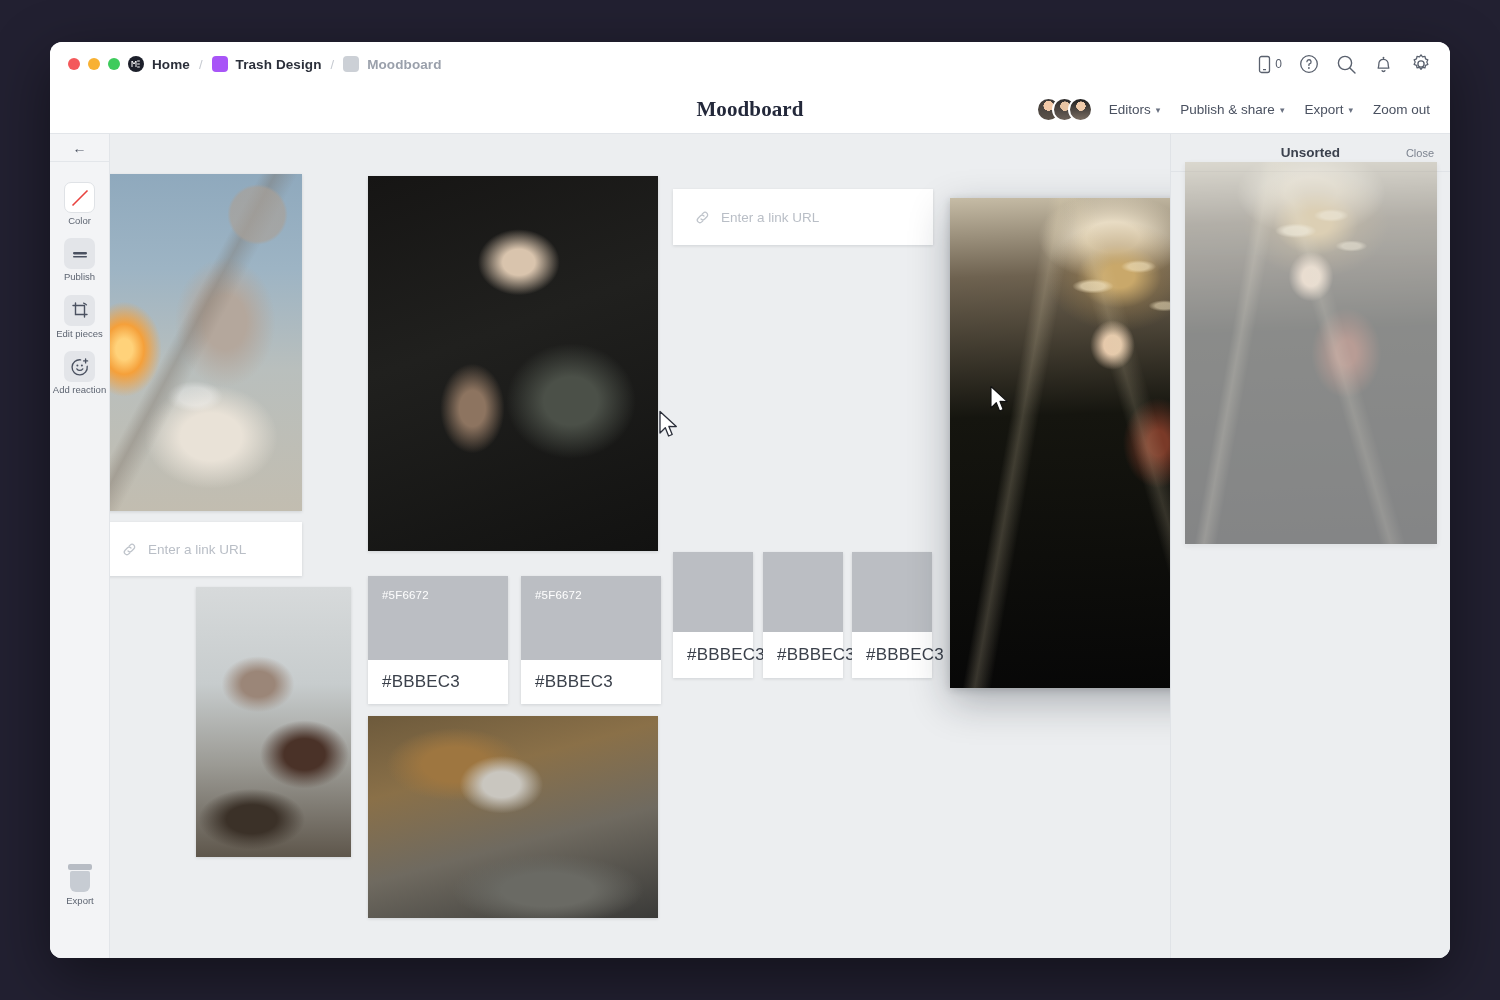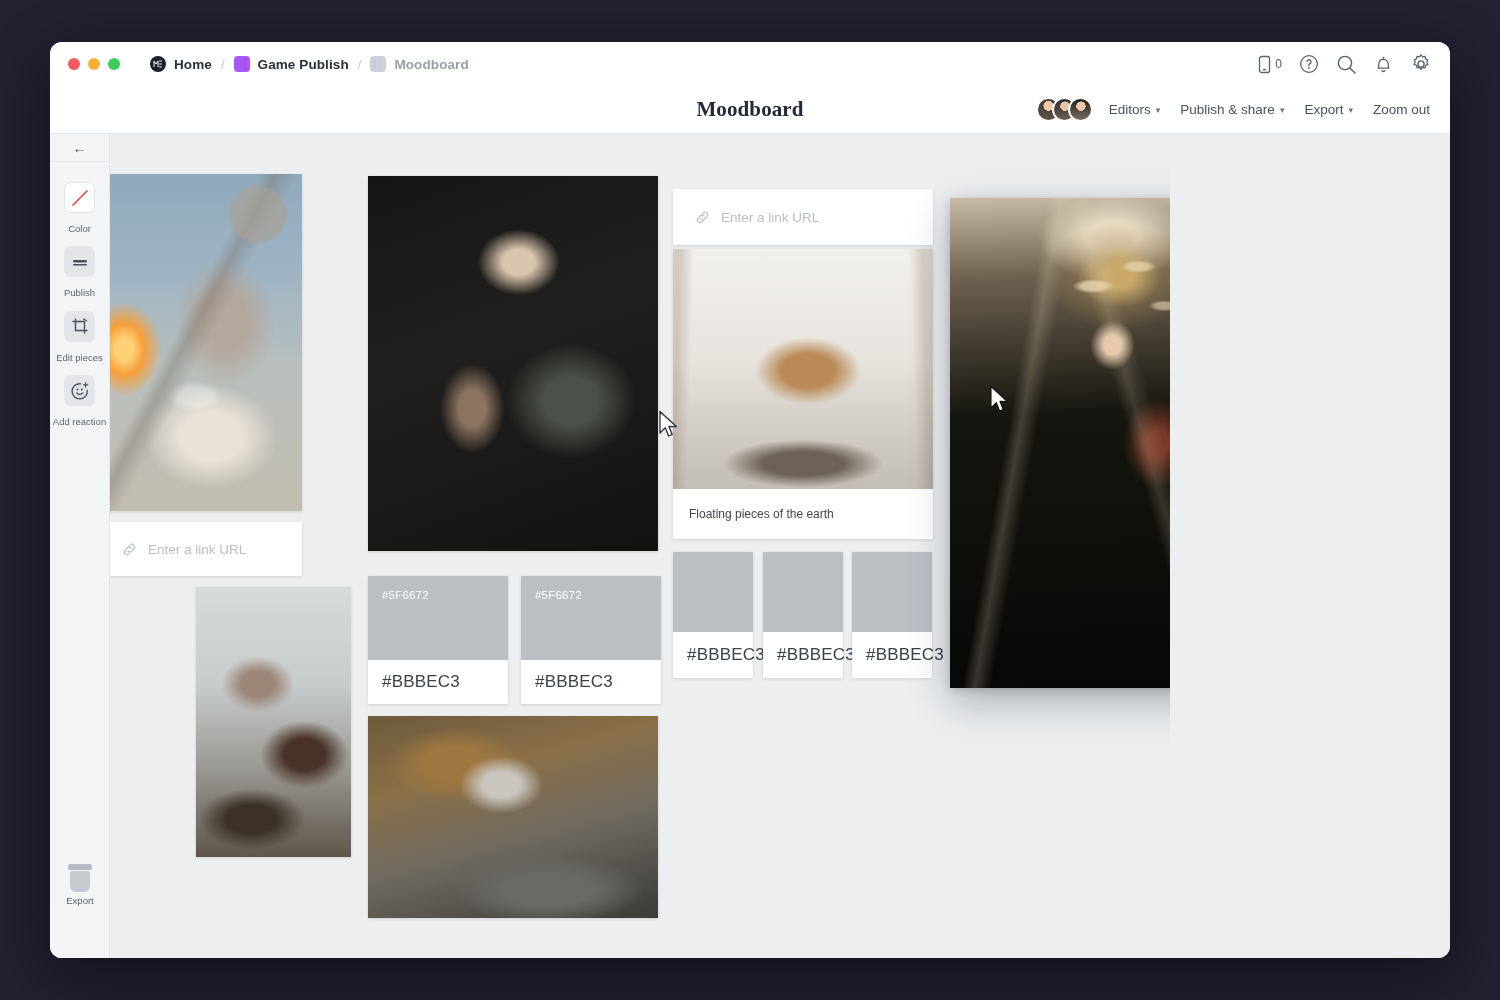--- a/index.html
+++ b/index.html
@@ -31,21 +31,21 @@
     display: flex;
     align-items: center;
     padding: 0 18px;
   }
   .traffic { display: flex; gap: 8px; align-items: center; }
   .dot { width: 12px; height: 12px; border-radius: 50%; }
   .dot.red    { background: #f4595b; }
   .dot.yellow { background: #f8b133; }
   .dot.green  { background: #3ecb5c; }
 
-  #breadcrumb { display: flex; align-items: flex-end; gap: 7px; margin-left: 30px; }
+  #breadcrumb { display: flex; align-items: flex-end; gap: 7px; margin-left: 8px; }
   .crumb { display: flex; align-items: center; gap: 8px; }
   .crumb-label { font-size: 13.5px; font-weight: 700; color: #2b2f3a; letter-spacing: .1px; }
   .crumb-label.muted { color: #9aa0ab; font-weight: 600; }
   .crumb-sep { color: #c5c9d0; font-size: 13px; margin: 0 2px; }
   .crumb-ico { width: 16px; height: 16px; border-radius: 4px; flex: none; }
   .crumb-ico.home { background: #1c1f2a; display: flex; align-items: center; justify-content: center; border-radius: 50%; }
   .crumb-ico.purple { background: #a855f7; }
   .crumb-ico.gray { background: #ccd0d6; }
 
   #titlebar-right { margin-left: auto; display: flex; align-items: center; gap: 17px; }
@@ -90,21 +90,21 @@
     position: absolute; left: 0; top: 0; width: 60px; height: 100%;
     background: #f3f4f6;
     border-right: 1px solid #e2e5e9;
     z-index: 30;
   }
   #rail-back {
     height: 28px; display: flex; align-items: center; justify-content: center;
     border-bottom: 1px solid #e3e6ea; color: #4a5160; font-size: 14px; cursor: pointer;
   }
   #rail-tools { padding-top: 20px; display: flex; flex-direction: column; align-items: center; gap: 12px; }
-  .rail-tool { width: 58px; display: flex; flex-direction: column; align-items: center; gap: 11px; cursor: pointer; }
+  .rail-tool { width: 58px; display: flex; flex-direction: column; align-items: center; gap: 3px; cursor: pointer; }
   .rail-sq {
     width: 31px; height: 31px; border-radius: 7px; background: #e3e5e9;
     display: flex; align-items: center; justify-content: center;
   }
   .rail-sq.white { background: #ffffff; border: 1px solid #dfe2e6; }
   .rail-label { font-size: 9.5px; color: #5d6471; text-align: center; line-height: 1.1; }
   #rail-trash { position: absolute; bottom: 52px; left: 0; width: 60px; display: flex; flex-direction: column; align-items: center; gap: 4px; cursor: pointer; }
   .trash-glyph { width: 26px; height: 28px; position: relative; }
   .trash-lid { position: absolute; top: 0; left: 1px; width: 24px; height: 6px; border-radius: 2px; background: #b7bcc4; }
   .trash-can { position: absolute; top: 7px; left: 3px; width: 20px; height: 21px; border-radius: 2px 2px 6px 6px; background: #c7ccd3; }
@@ -256,21 +256,21 @@
         <span class="crumb-ico home">
           <svg width="10" height="10" viewBox="0 0 10 10">
               <path d="M1 8V2l2 3 2-3v6M6.2 2h2.6M6.2 5h2.6M6.2 8h2.6" stroke="#fff" stroke-width="1" fill="none"></path>
             </svg>
         </span>
         <span class="crumb-label">Home</span>
       </div>
       <span class="crumb-sep">/</span>
       <div class="crumb">
         <span class="crumb-ico purple"></span>
-        <span class="crumb-label">Game Publish</span>
+        <span class="crumb-label">Trash Design</span>
       </div>
       <span class="crumb-sep">/</span>
       <div class="crumb">
         <span class="crumb-ico gray"></span>
         <span class="crumb-label muted">Moodboard</span>
       </div>
     </div>
 
     <div id="titlebar-right">
       <div class="phone-wrap">
@@ -447,26 +447,20 @@
       <div class="card linkcard" style="left:563px;top:55px;width:260px;height:56px;">
         <span class="link-ico">
           <svg width="15" height="15" viewBox="0 0 15 15">
               <path d="M6 9a2.6 2.6 0 0 0 3.7 0l2.2-2.2a2.6 2.6 0 1 0-3.7-3.7L7.1 4.2" stroke="#bfc4cb" stroke-width="1.25" fill="none" stroke-linecap="round"></path>
               <path d="M9 6a2.6 2.6 0 0 0-3.7 0L3.1 8.2a2.6 2.6 0 1 0 3.7 3.7l1.1-1.1" stroke="#bfc4cb" stroke-width="1.25" fill="none" stroke-linecap="round"></path>
             </svg>
         </span>
         <span class="link-ph">Enter a link URL</span>
       </div>
 
-      <div class="card" style="left:563px;top:115px;width:260px;height:290px;">
-        <div class="photo ph-rock" style="position:absolute;inset:0;"></div>
-        <div class="capbar" style="height:50px;">
-          <span class="captext">Floating pieces of the earth</span>
-        </div>
-      </div>
 
       <div class="card swatch-card small" style="left:563px;top:418px;width:80px;height:126px;">
         <div class="swatch-top" style="background:#bbbec3;"></div>
         <div class="swatch-bot">
           <span class="swatch-hex">#BBBEC3</span>
         </div>
       </div>
       <div class="card swatch-card small" style="left:653px;top:418px;width:80px;height:126px;">
         <div class="swatch-top" style="background:#bbbec3;"></div>
         <div class="swatch-bot">
@@ -489,15 +483,24 @@
             <path d="M2 1.5L2 23l5.3-5.3 3.3 8.3 3.6-1.5-3.3-8.1 7.4.2z" fill="#ffffff" stroke="#2b2f3a" stroke-width="1.3" stroke-linejoin="round"></path>
           </svg>
       </div>
       <div class="cursor" style="left:879px;top:251px;">
         <svg width="22" height="30" viewBox="0 0 22 30">
             <path d="M2 1.5L2 23l5.3-5.3 3.3 8.3 3.6-1.5-3.3-8.1 7.4.2z" fill="#ffffff" stroke="#101010" stroke-width="1.1" stroke-linejoin="round"></path>
           </svg>
       </div>
     </div>
 
+    <div id="right-panel">
+      <div id="rp-head">
+        <span id="rp-title">Unsorted</span>
+        <span id="rp-close">Close</span>
+      </div>
+      <div id="rp-ghost">
+        <div class="photo ph-warrior" style="position:relative;width:100%;height:100%;"></div>
+      </div>
+    </div>
 
   </div>
 </div>
 
 </body></html>

